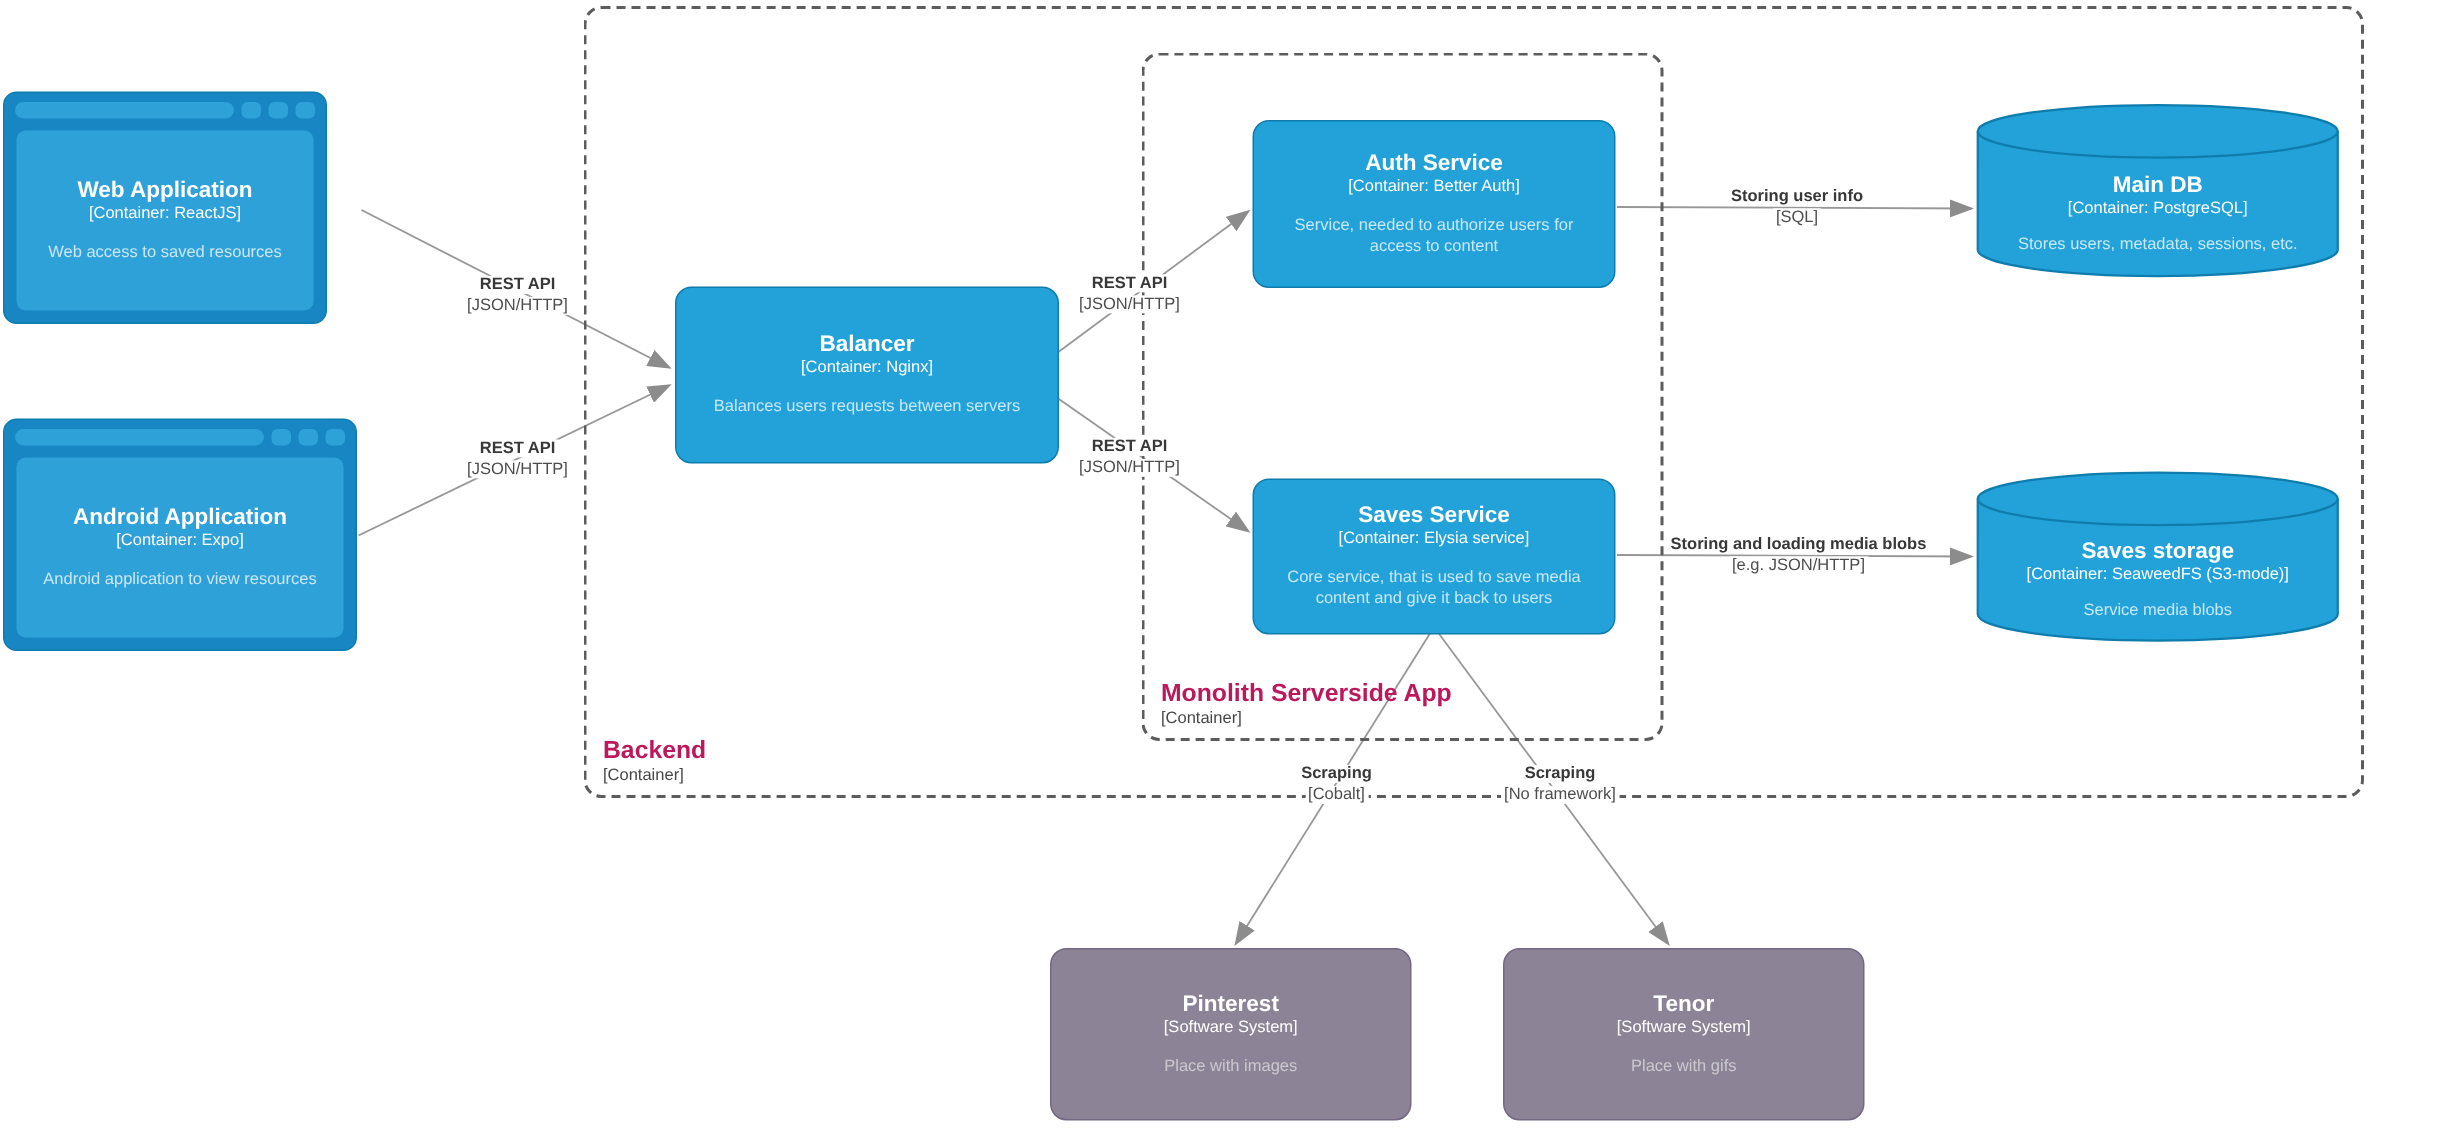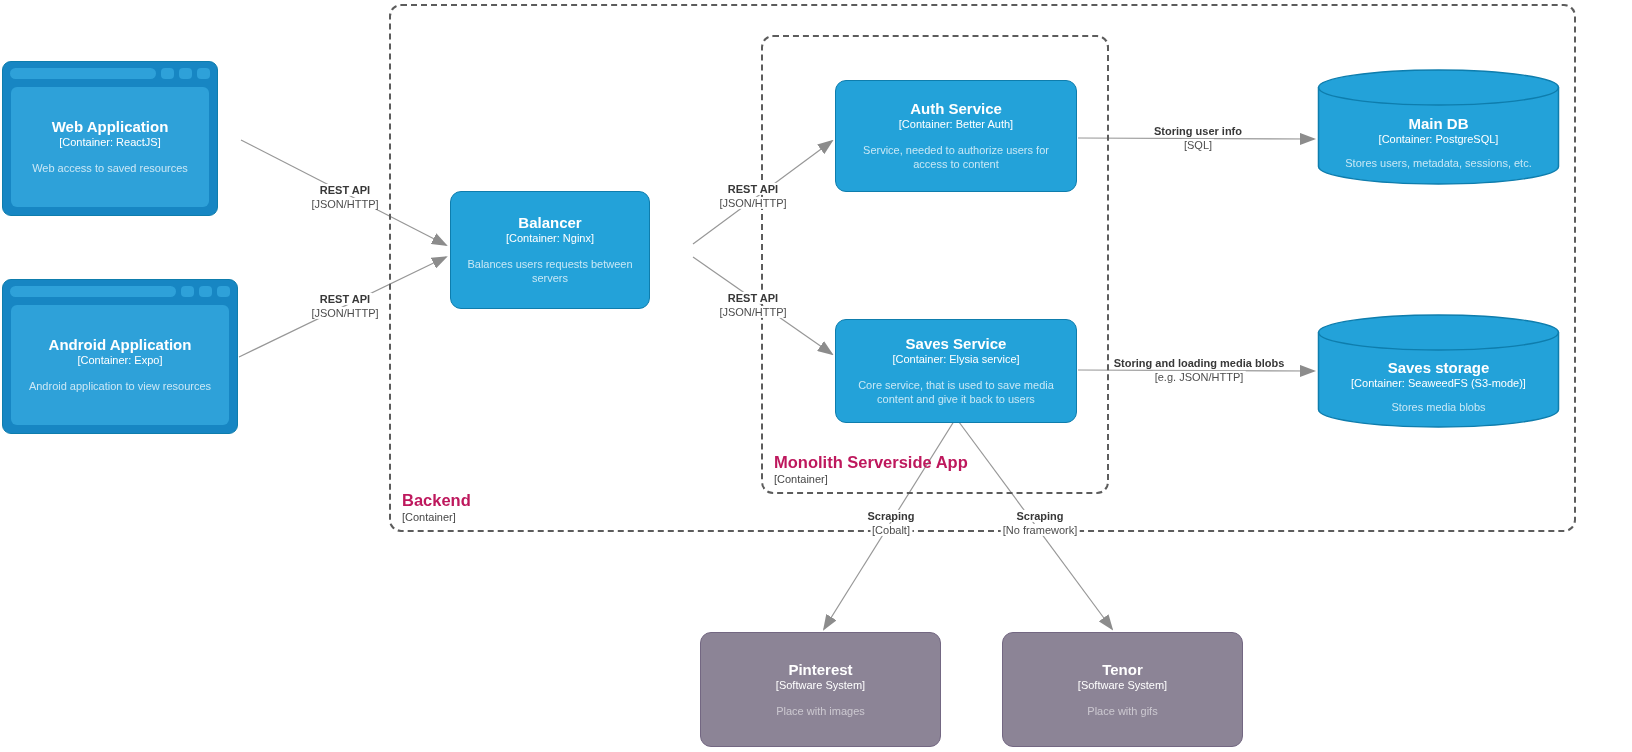--- a/index.html
+++ b/index.html
@@ -103,21 +103,21 @@
       <span class="browser-btn"></span>
       <span class="browser-btn"></span>
     </div>
     <div class="browser-body">
       <div class="n-title">Android Application</div>
       <div class="n-sub">[Container: Expo]</div>
       <div class="n-desc">Android application to view resources</div>
     </div>
   </div>
 
-  <div class="rounded" style="left:450px;top:191px;width:200px;height:118px;">
+  <div class="rounded" style="left:450px;top:191px;width:256px;height:118px;">
     <div class="n-title">Balancer</div>
     <div class="n-sub">[Container: Nginx]</div>
     <div class="n-desc">Balances users requests between servers</div>
   </div>
 
   <div class="rounded" style="left:835px;top:80px;width:242px;height:112px;">
     <div class="n-title">Auth Service</div>
     <div class="n-sub">[Container: Better Auth]</div>
     <div class="n-desc">Service, needed to authorize users for access to content</div>
   </div>
@@ -141,21 +141,21 @@
   </div>
 
   <div class="cyl" style="left:1317px;top:313px;width:243px;height:116px;">
     <svg width="243" height="116" viewBox="0 0 243 116">
       <path d="M1.5,19.5 a120,17.5 0 0 1 240,0 v77 a120,17.5 0 0 1 -240,0 z" fill="#23A2D9" stroke="#0E7DAD" stroke-width="1.5"></path>
       <path d="M1.5,19.5 a120,17.5 0 0 0 240,0" fill="none" stroke="#0E7DAD" stroke-width="1.5"></path>
     </svg>
     <div class="cyl-text">
       <div class="n-title">Saves storage</div>
       <div class="n-sub">[Container: SeaweedFS (S3-mode)]</div>
-      <div class="n-desc">Stores media blobs</div>
+      <div class="n-desc">Service media blobs</div>
     </div>
   </div>
 
   <div class="rounded external" style="left:700px;top:632px;width:241px;height:115px;">
     <div class="n-title">Pinterest</div>
     <div class="n-sub">[Software System]</div>
     <div class="n-desc">Place with images</div>
   </div>
 
   <div class="rounded external" style="left:1002px;top:632px;width:241px;height:115px;">

